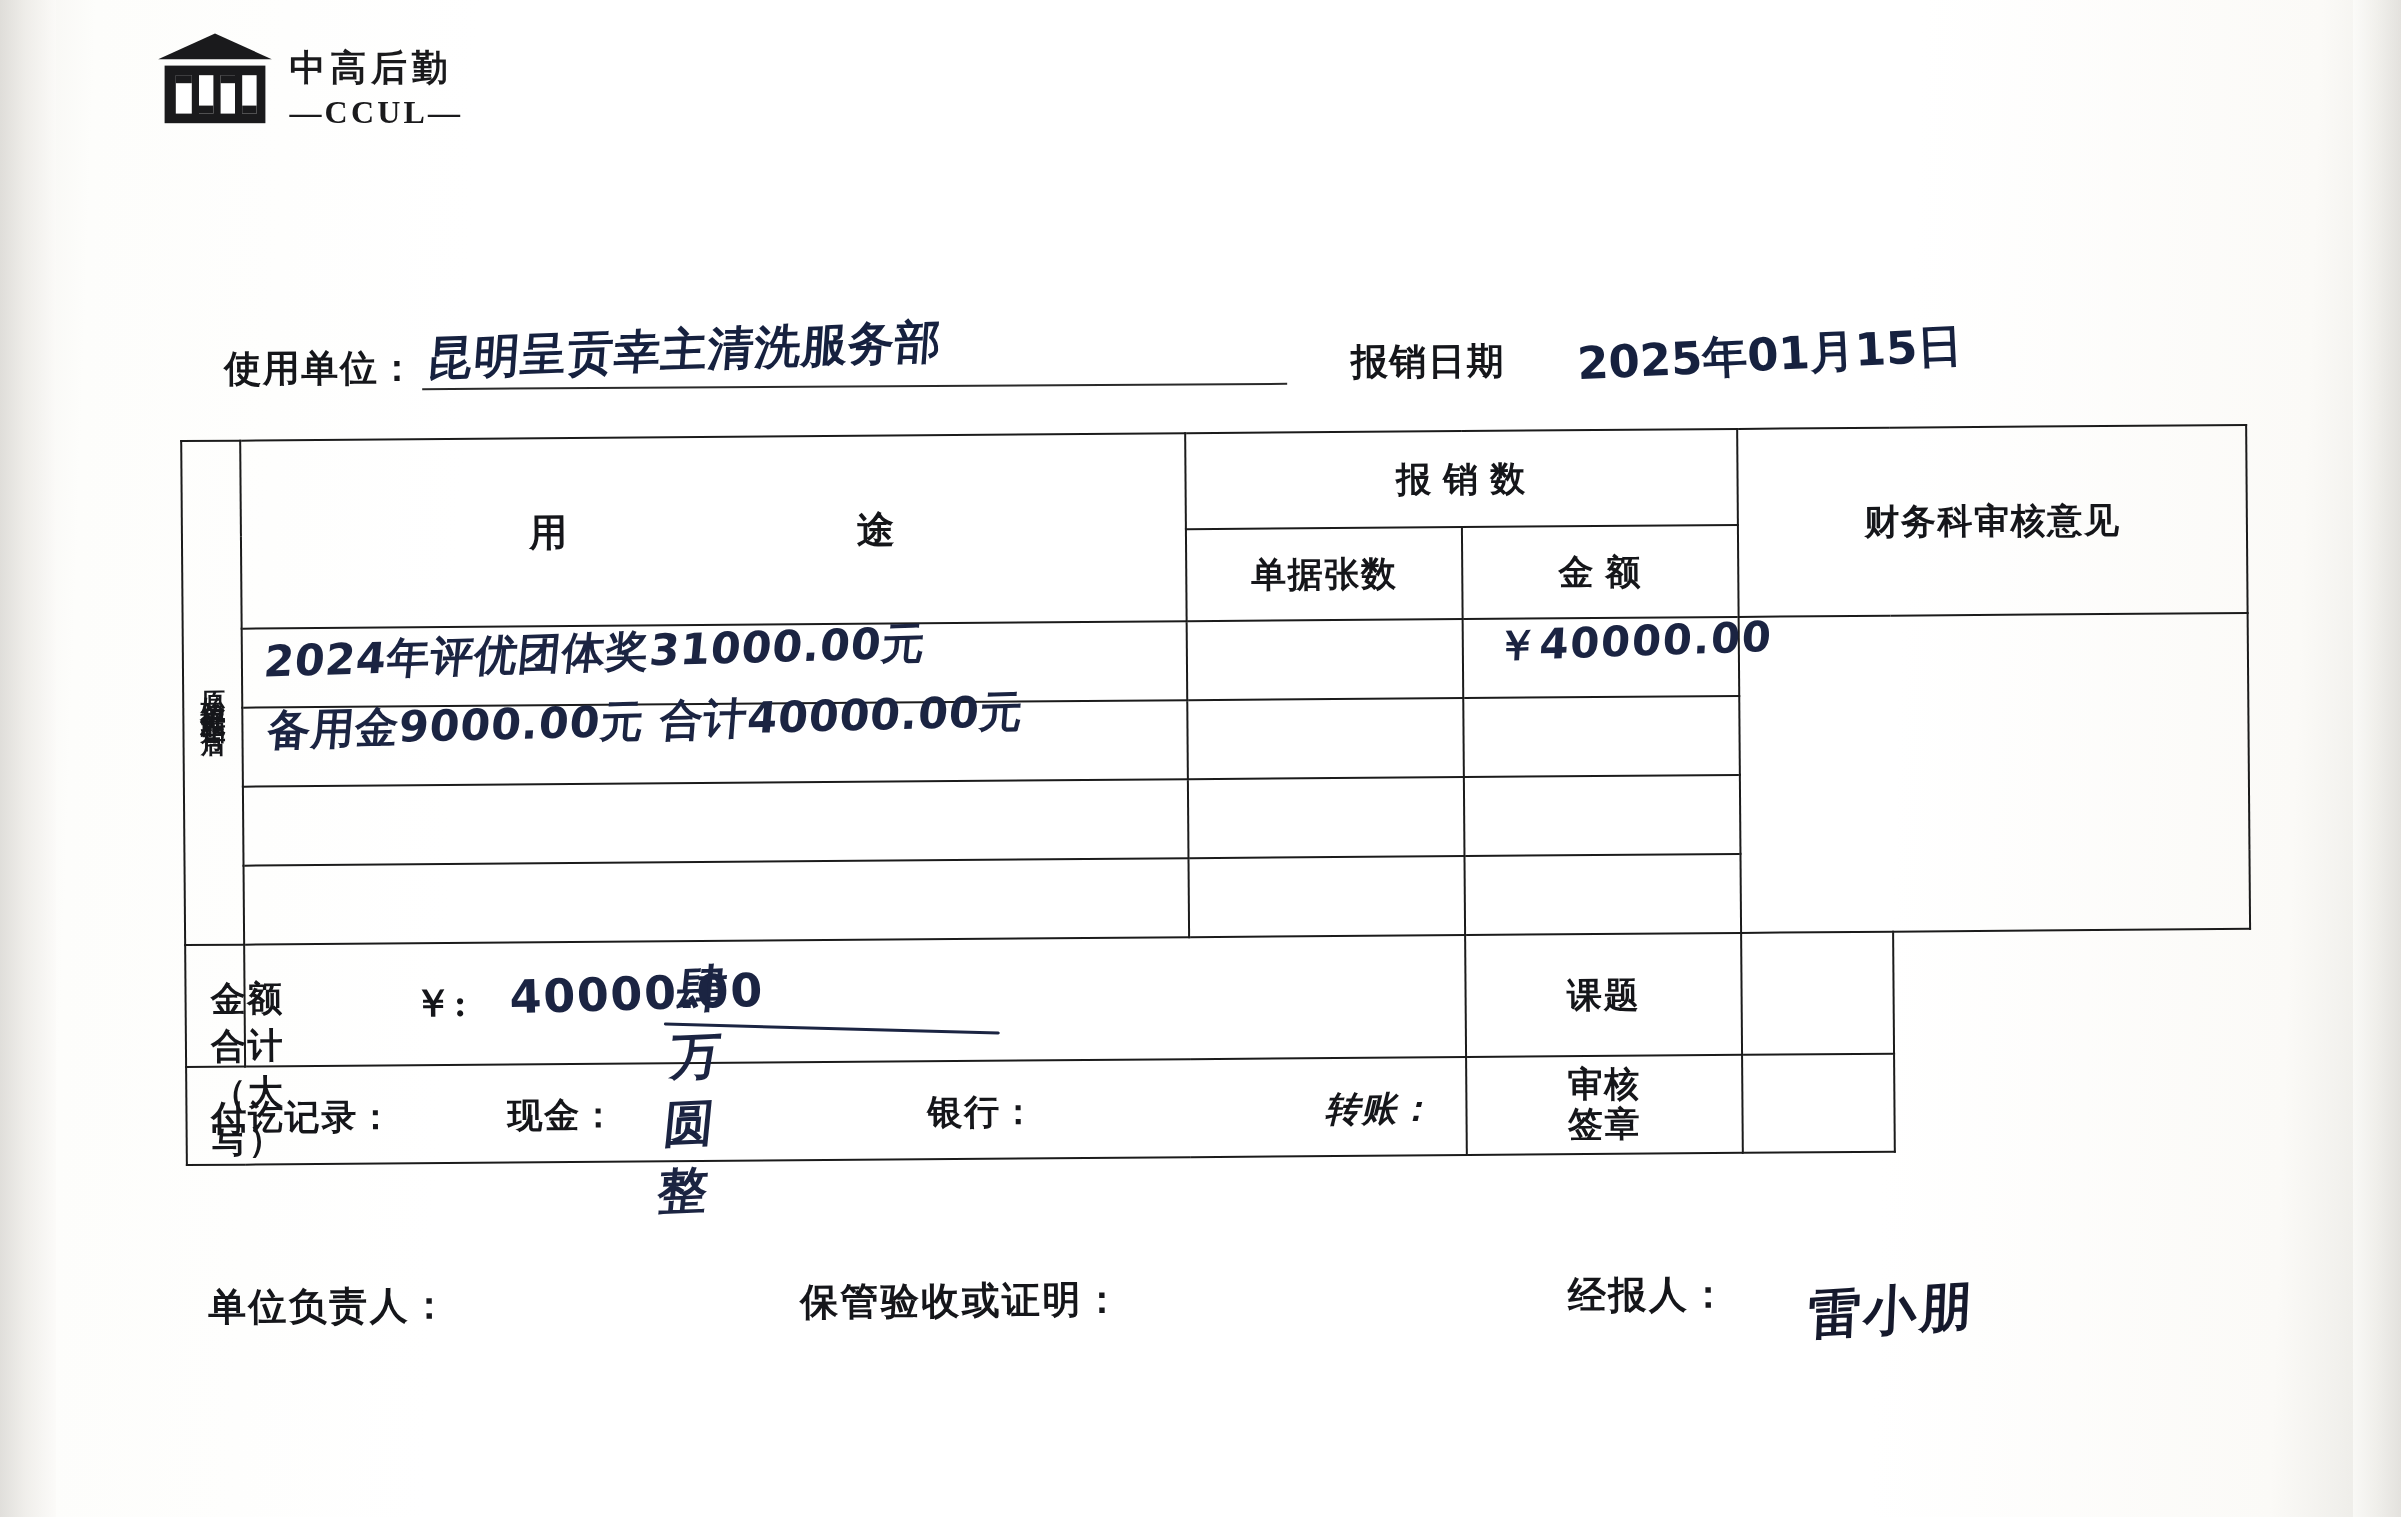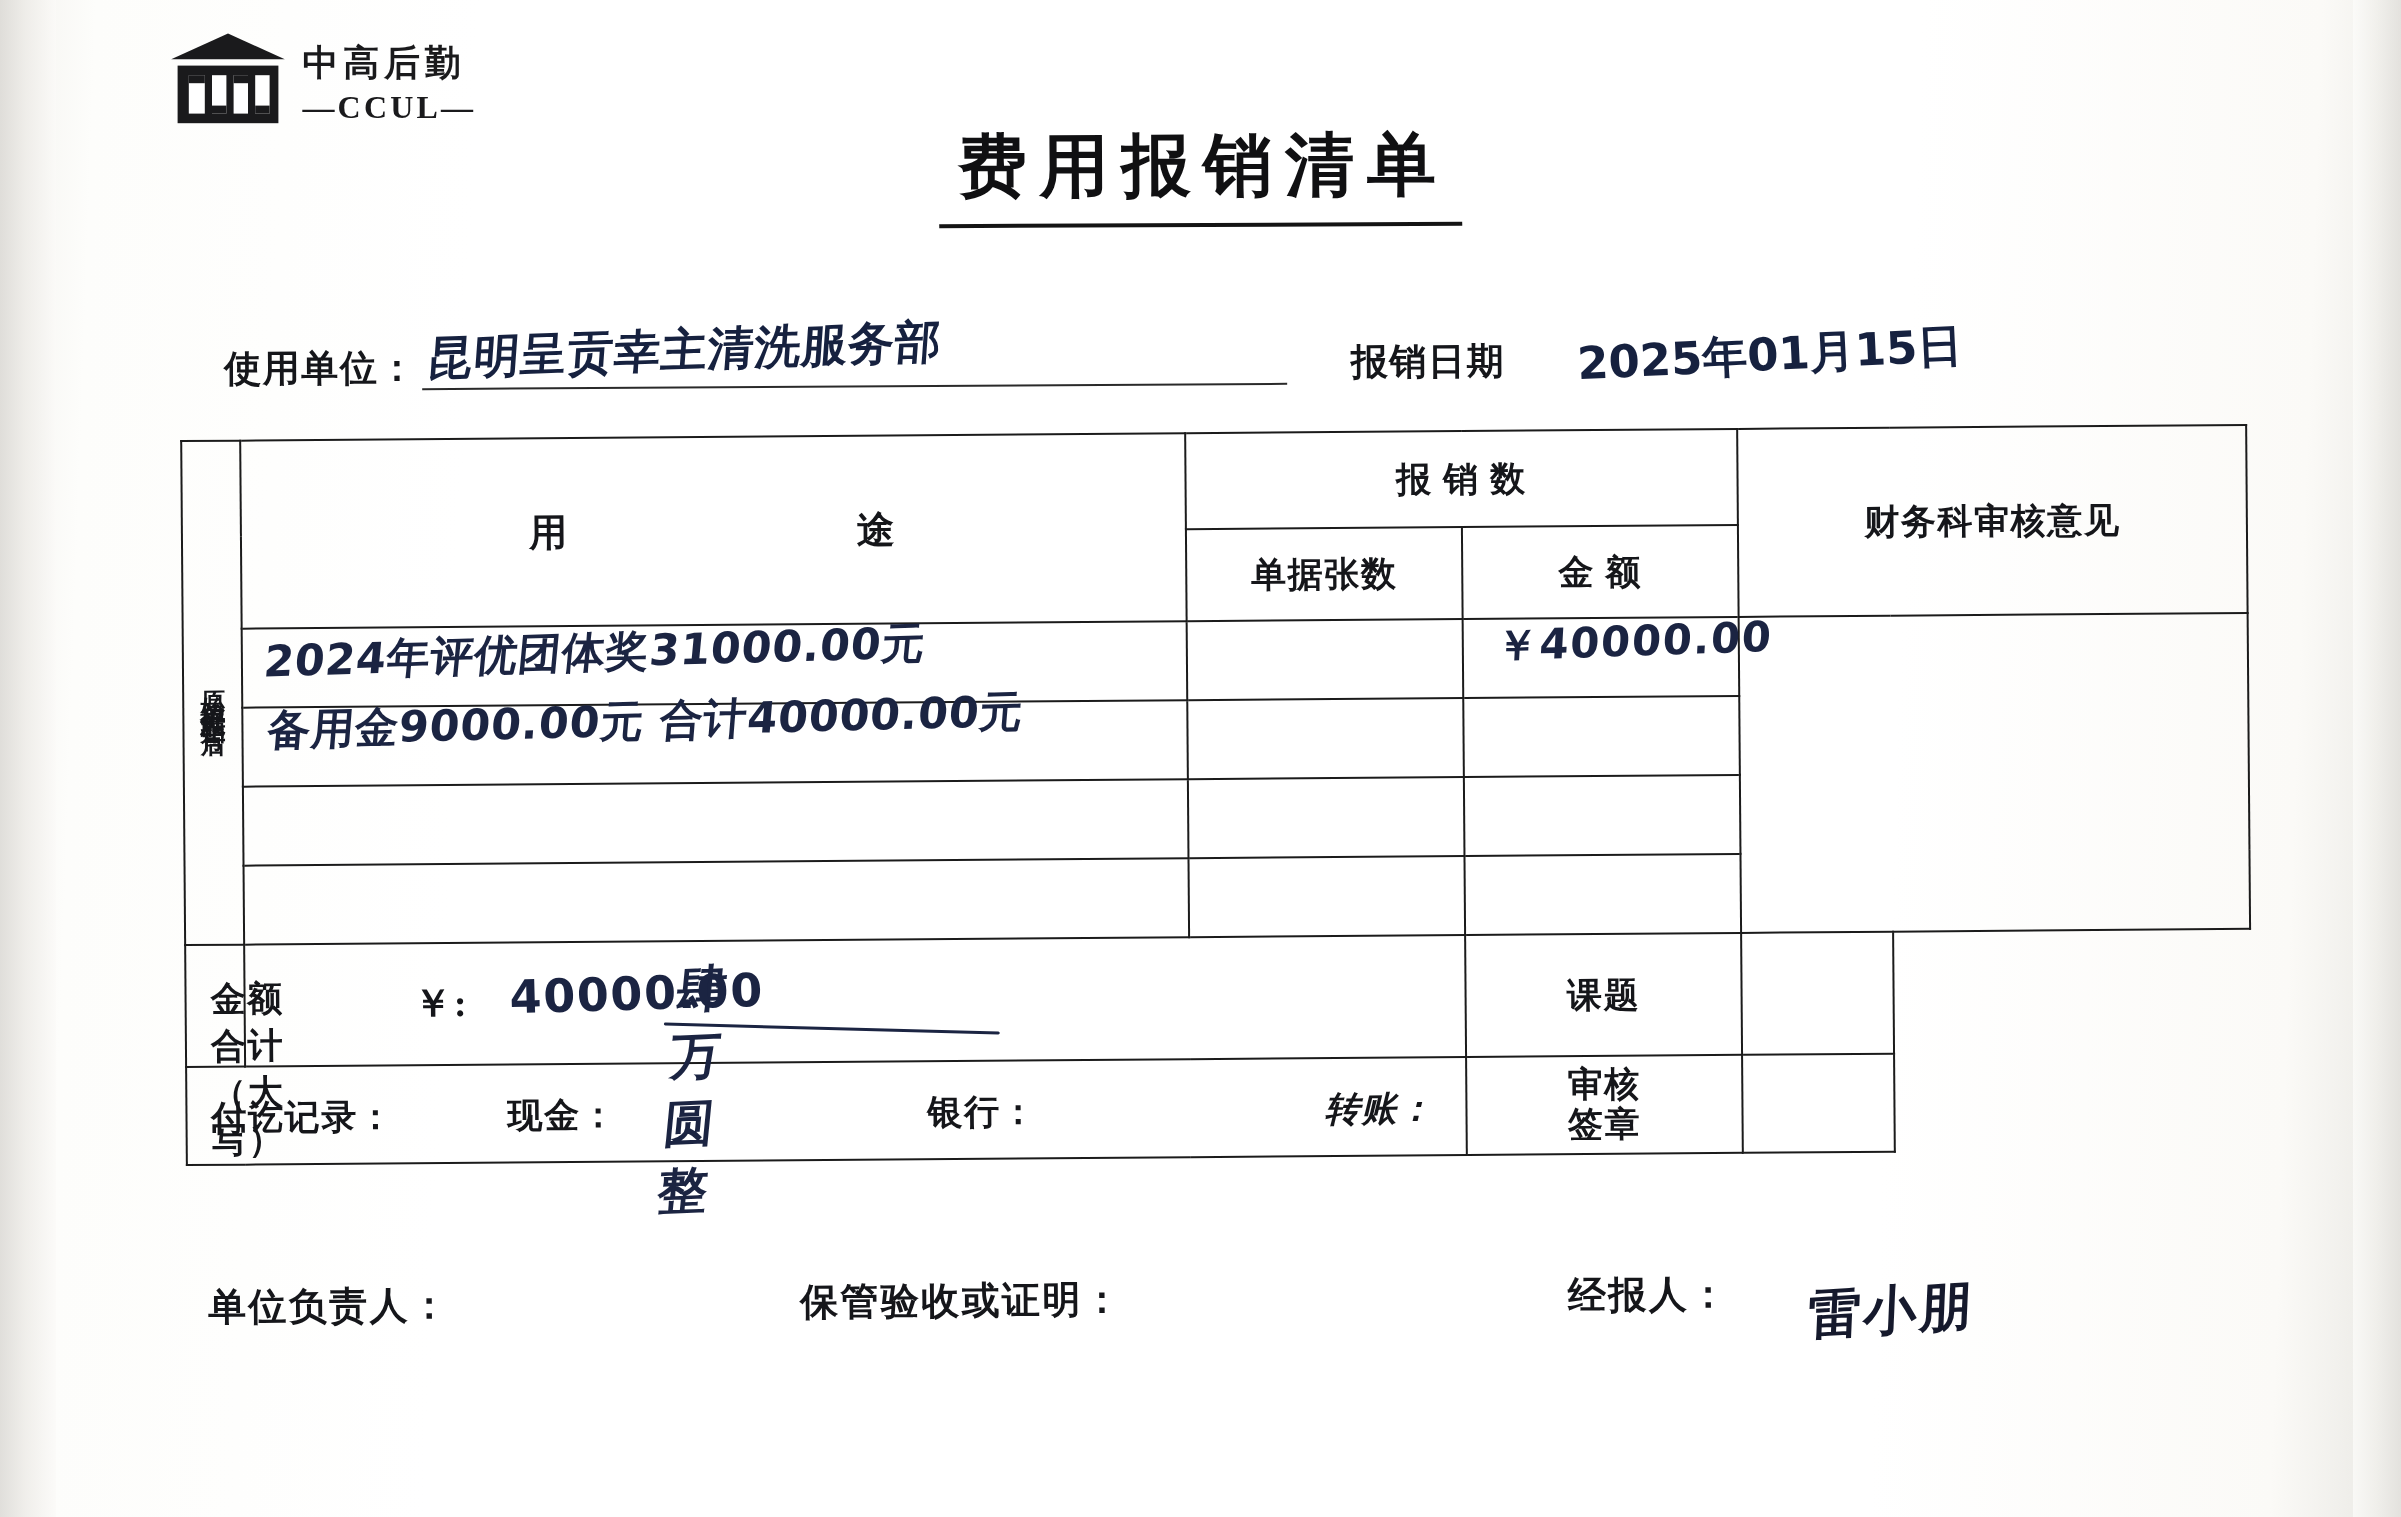--- a/index.html
+++ b/index.html
@@ -32,24 +32,24 @@
   .scan-edge-right {
     position: absolute;
     right: 0; top: 0; bottom: 0; width: 48px;
     background: linear-gradient(270deg, #dedcd8 0%, #f0efeb 50%, #fdfdfb 100%);
     opacity: .7;
   }
 
   
   .logo-block {
     position: absolute;
-    left: 168px;
+    left: 155px;
     top: 32px;
     display: flex;
-    align-items: center;
+    align-items: flex-end;
     gap: 14.4px;
   }
   .logo-mark {
     width: 120px;
     height: 96px;
     position: relative;
   }
   .logo-mark svg { display: block; }
   .logo-text {
     padding-top: 8px;
@@ -378,23 +378,20 @@
         <rect x="109" y="54" width="18" height="48" fill="#ffffff"></rect>
         <rect x="109" y="92" width="18" height="10" fill="#1a1a1c"></rect>
       </svg>
     </div>
     <div class="logo-text">
       <div class="logo-cn">中高后勤</div>
       <div class="logo-en">—CCUL—</div>
     </div>
   </div>
 
-  <div class="doc-title">
-    <span class="t">费用报销清单</span>
-  </div>
 
   <div class="header-row">
     <span class="lbl">使用单位：</span>
     <span class="unit-fill">
       <span class="hand">昆明呈贡幸主清洗服务部</span>
     </span>
     <span class="lbl date-label">报销日期</span>
     <span class="hand date-hand">2025年01月15日</span>
   </div>
 

